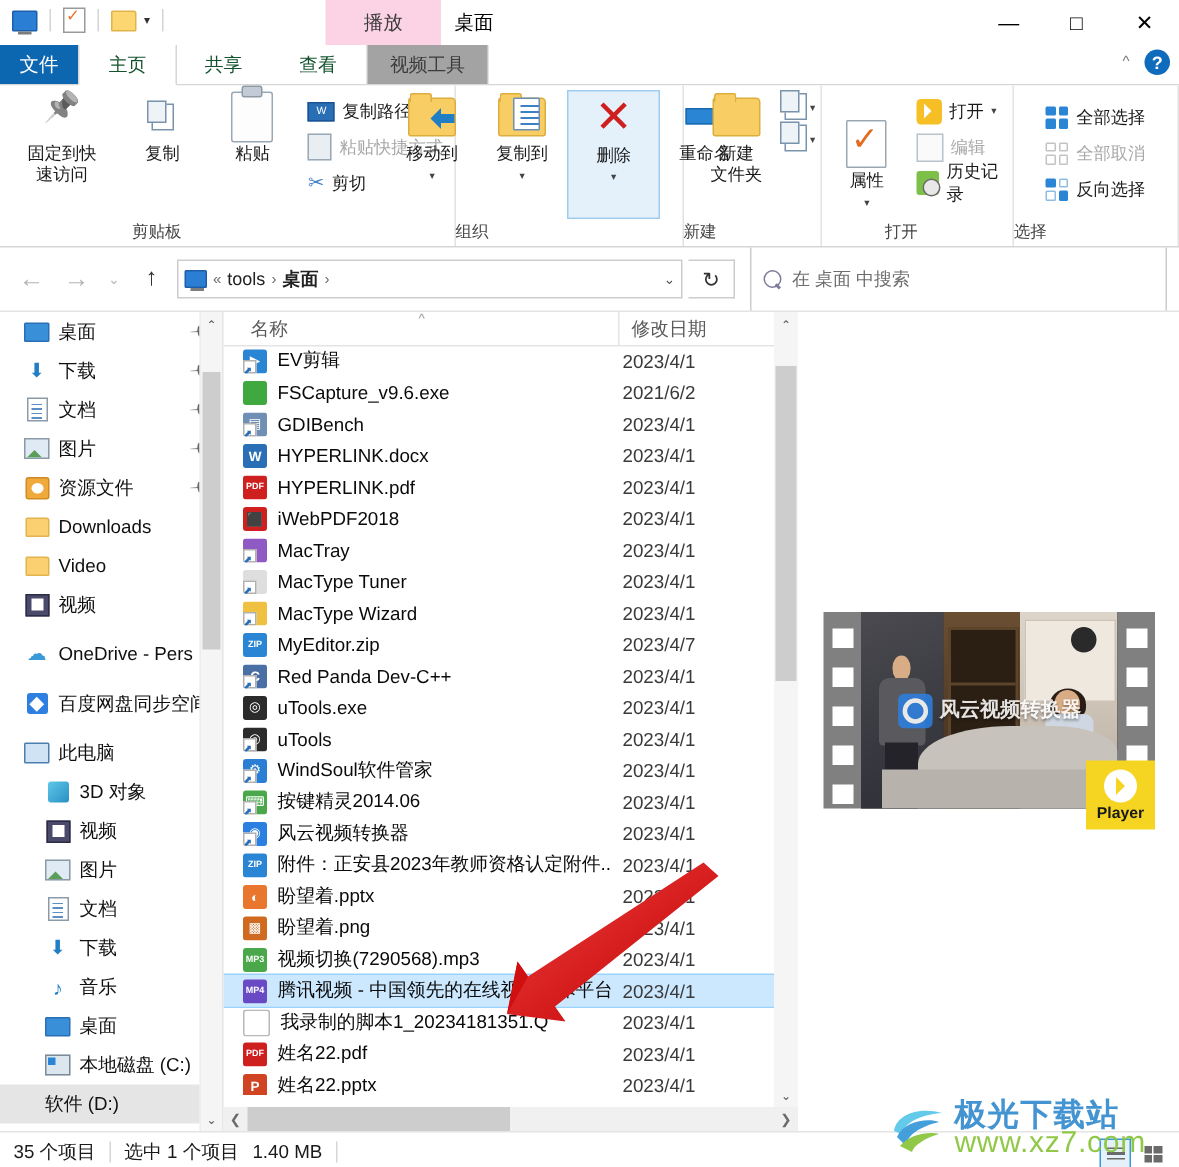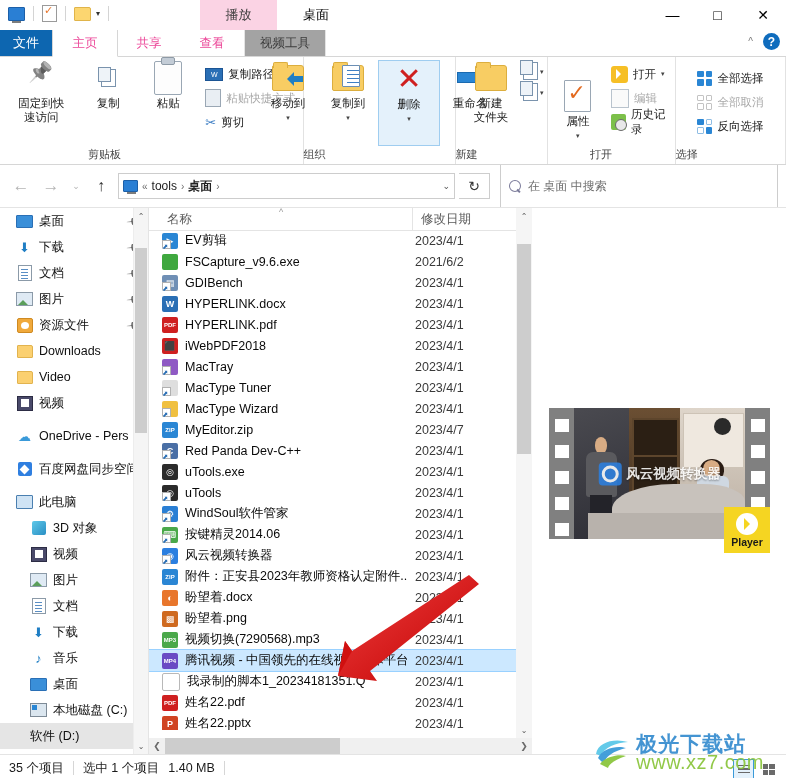--- a/index.html
+++ b/index.html
@@ -14,30 +14,30 @@
   
   .titlebar{height:30px;position:relative;background:#fff;}
   .qat{position:absolute;left:8px;top:5px;display:flex;align-items:center;gap:5px;}
   .qat .sep{width:1px;height:15px;background:#d4d4d4;margin:0 3px;}
   .ico-monitor{width:15px;height:12px;background:#2a7fd4;border:1px solid #1c5fa8;border-radius:1px;position:relative;}
   .ico-monitor:after{content:"";position:absolute;left:3px;bottom:-3px;width:9px;height:2px;background:#7d7d7d;}
   .ico-props{width:13px;height:15px;border:1px solid #9a9a9a;background:#fff;position:relative;}
   .ico-props:after{content:"✓";position:absolute;left:1px;top:-2px;font-size:11px;color:#e8762c;}
   .ico-folder{width:15px;height:12px;background:#fcd670;border:1px solid #e0b44a;border-radius:1px 2px 1px 1px;}
   .caret{font-size:8px;color:#333;}
-  .ctx-tab{position:absolute;left:200px;top:0;width:77px;height:30px;background:#fbd3e4;
+  .ctx-tab{position:absolute;left:217px;top:0;width:77px;height:30px;background:#fbd3e4;
            display:flex;align-items:center;justify-content:center;font-size:13px;color:#3c3c3c;}
   .wintitle{position:absolute;left:303px;top:0;height:30px;display:flex;align-items:center;font-size:13px;color:#000;}
   .wbtns{position:absolute;right:0;top:0;display:flex;}
   .wbtn{width:45px;height:30px;display:flex;align-items:center;justify-content:center;font-size:14px;color:#000;}
   .wbtn.close{width:46px;}
 
   
   .tabrow{height:26px;position:relative;background:#fff;border-bottom:1px solid #d6d6d6;}
-  .tab{position:absolute;top:0;height:26px;display:flex;align-items:center;justify-content:center;font-size:12.5px;color:#ec4899;}
+  .tab{position:absolute;top:0;height:26px;display:flex;align-items:center;justify-content:center;font-size:12.5px;color:#14532d;}
   .tab.file{left:0;width:52px;background:#0d66b0;color:#fff;font-size:13px;}
   .tab.t1{left:52px;width:64px;background:#fff;border:1px solid #d6d6d6;border-bottom:1px solid #fff;border-top:none;}
   .tab.t2{left:118px;width:62px;}
   .tab.t3{left:182px;width:60px;}
   .tab.t4{left:244px;width:80px;background:#a3a3a3;border-left:1px solid #e4e4e4;border-right:1px solid #e4e4e4;color:#3c3c3c;}
   .helpzone{position:absolute;right:6px;top:3px;display:flex;align-items:center;gap:10px;}
   .chevup{font-size:10px;color:#777;}
   .qmark{width:17px;height:17px;border-radius:50%;background:#0f6cbd;color:#fff;font-size:12px;
          display:flex;align-items:center;justify-content:center;font-weight:bold;}
 
@@ -704,21 +704,21 @@
           <div class="frow">
             <div class="fname">
               <span class="fic" style="background: rgb(42, 134, 212); font-size: 6px;">ZIP</span>
               <span>附件：正安县2023年教师资格认定附件...</span>
             </div>
             <div class="fdate">2023/4/1</div>
           </div>
           <div class="frow">
             <div class="fname">
               <span class="fic" style="background: rgb(232, 118, 44); font-size: 9px;">◐</span>
-              <span>盼望着.docx</span>
+              <span>盼望着.pptx</span>
             </div>
             <div class="fdate">2023/4/1</div>
           </div>
           <div class="frow">
             <div class="fname">
               <span class="fic" style="background: rgb(207, 106, 32); font-size: 9px;">▩</span>
               <span>盼望着.png</span>
             </div>
             <div class="fdate">2023/4/1</div>
           </div>

